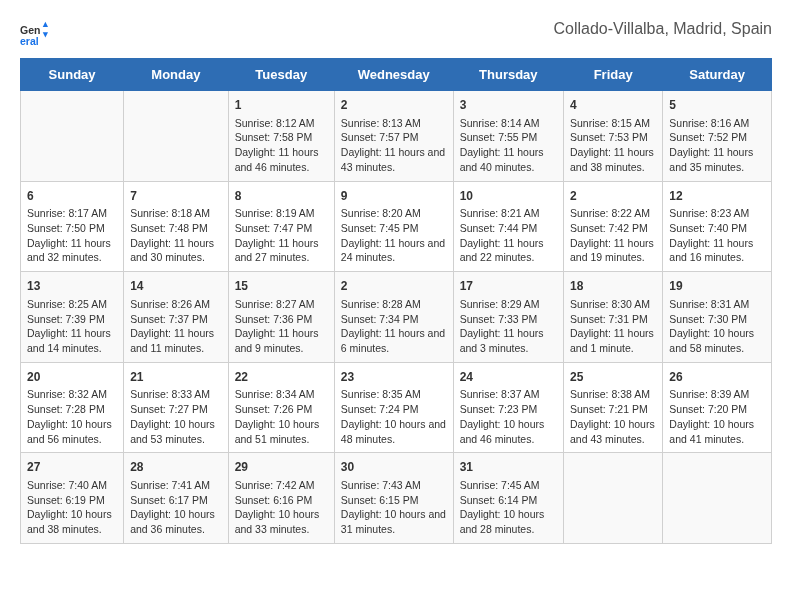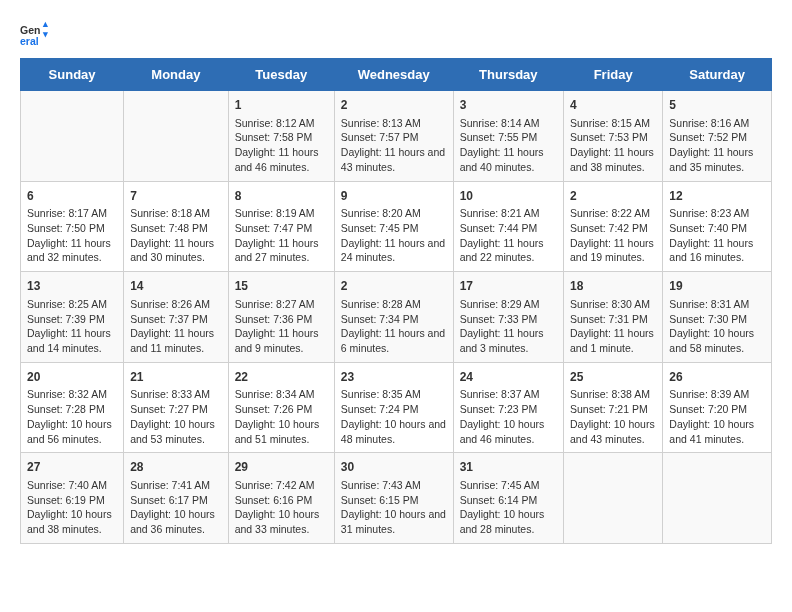--- a/index.html
+++ b/index.html
@@ -100,20 +100,21 @@
 <div class="header">
   <div class="logo">
     <svg class="logo-icon" viewBox="0 0 32 32" xmlns="http://www.w3.org/2000/svg">
       <text x="0" y="16" font-size="12" font-weight="bold" fill="#333">Gen</text>
       <text x="0" y="28" font-size="12" font-weight="bold" fill="#1a73e8">eral</text>
       <polygon points="26,8 32,8 29,2" fill="#1a73e8"></polygon>
       <polygon points="26,14 32,14 29,20" fill="#1a73e8"></polygon>
     </svg>
   </div>
   <div class="title-block">
+    <h2>Collado-Villalba, Madrid, Spain</h2>
   </div>
 </div>
 
 <table>
   <thead>
     <tr>
     <th>Sunday</th>
         <th>Monday</th>
         <th>Tuesday</th>
         <th>Wednesday</th>

